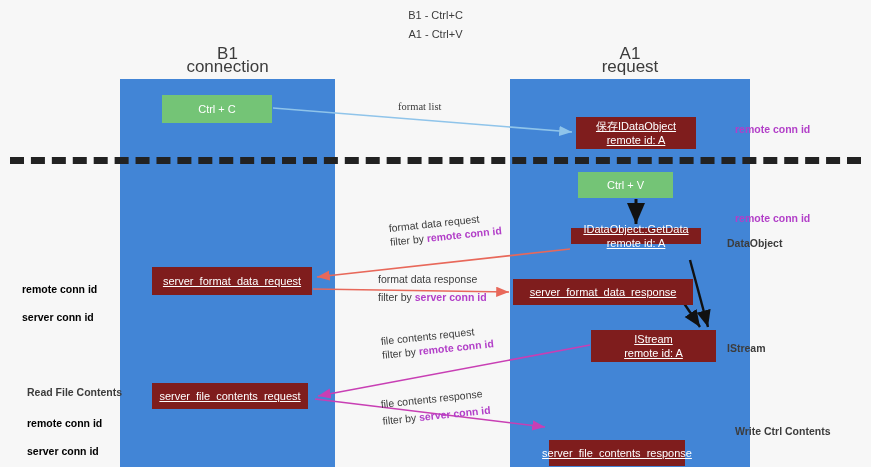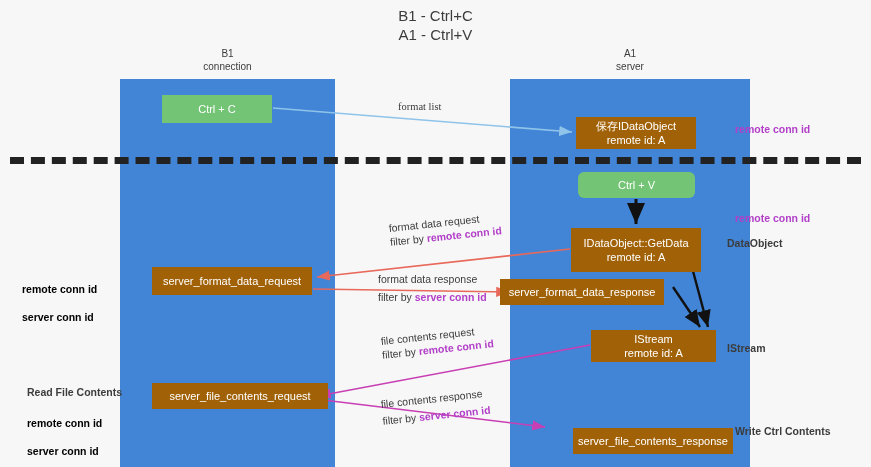--- a/index.html
+++ b/index.html
@@ -16,25 +16,25 @@
   .lane{
     position:absolute;
     background:#4285d6;
   }
   #lane-b1{left:120px;top:79px;width:215px;height:388px;}
   #lane-a1{left:510px;top:79px;width:240px;height:388px;}
 
   
   #title{
     position:absolute;left:0;top:6px;width:871px;
-    text-align:center;font-size:15px;color:#3c3c3c;line-height:19px;
+    text-align:center;font-size:11px;color:#3c3c3c;line-height:19px;
     white-space:pre-line;
   }
   .lane-head{
-    position:absolute;text-align:center;font-size:10px;color:#3c3c3c;
+    position:absolute;text-align:center;font-size:17px;color:#3c3c3c;
     line-height:13px;white-space:pre-line;
   }
   #head-b1{left:120px;top:47px;width:215px;}
   #head-a1{left:510px;top:47px;width:240px;}
 
   
   #divider{
     position:absolute;left:10px;top:157px;width:851px;height:0;
     border-top:7px dashed #222;
   }
@@ -43,31 +43,31 @@
   .node{
     position:absolute;
     box-sizing:border-box;
     display:flex;flex-direction:column;
     align-items:center;justify-content:center;
     color:#ffffff;font-size:11px;line-height:14px;
     text-align:center;white-space:pre-line;
     padding:2px 4px;
   }
   .node.green{background:#74c476;}
-  .node.orange{background:#a16207;}
+  .node.orange{background:#7f1d1d;text-decoration:underline;}
 
   #n-ctrlc{left:162px;top:95px;width:110px;height:28px;}
-  #n-ctrlv{left:578px;top:172px;width:117px;height:26px;border-radius:6px;}
+  #n-ctrlv{left:578px;top:172px;width:95px;height:26px;}
   #n-save-idataobject{left:576px;top:117px;width:120px;height:32px;}
-  #n-getdata{left:571px;top:228px;width:130px;height:44px;text-align:center;}
+  #n-getdata{left:571px;top:228px;width:130px;height:16px;text-align:center;}
   #n-istream{left:591px;top:330px;width:125px;height:32px;}
   #n-sfdreq{left:152px;top:267px;width:160px;height:28px;}
-  #n-sfdresp{left:500px;top:279px;width:164px;height:26px;}
-  #n-sfcreq{left:152px;top:383px;width:176px;height:26px;}
-  #n-sfcresp{left:549px;top:428px;width:160px;height:26px;margin-left:24px;}
+  #n-sfdresp{left:513px;top:279px;width:180px;height:26px;}
+  #n-sfcreq{left:152px;top:383px;width:156px;height:26px;}
+  #n-sfcresp{left:549px;top:440px;width:136px;height:26px;}
 
   
   .anno{
     position:absolute;font-size:10.5px;line-height:14px;
     white-space:pre-line;
     font-weight:bold;
   }
   .anno.plain{color:#3c3c3c;}
   .anno.purple{color:#b23fc8;font-weight:bold;}
 
@@ -138,21 +138,21 @@
   </svg>
 
   <div id="divider"></div>
 
   <div id="title">B1 - Ctrl+C
 A1 - Ctrl+V</div>
 
   <div class="lane-head" id="head-b1">B1
 connection</div>
   <div class="lane-head" id="head-a1">A1
-server</div>
+request</div>
 
   <div class="node green" id="n-ctrlc">Ctrl + C</div>
   <div class="node green" id="n-ctrlv">Ctrl + V</div>
   <div class="node orange" id="n-save-idataobject">保存IDataObject
 remote id: A</div>
   <div class="node orange" id="n-getdata">IDataObject::GetData
 remote id: A</div>
   <div class="node orange" id="n-istream">IStream
 remote id: A</div>
   <div class="node orange" id="n-sfdreq">server_format_data_request</div>

